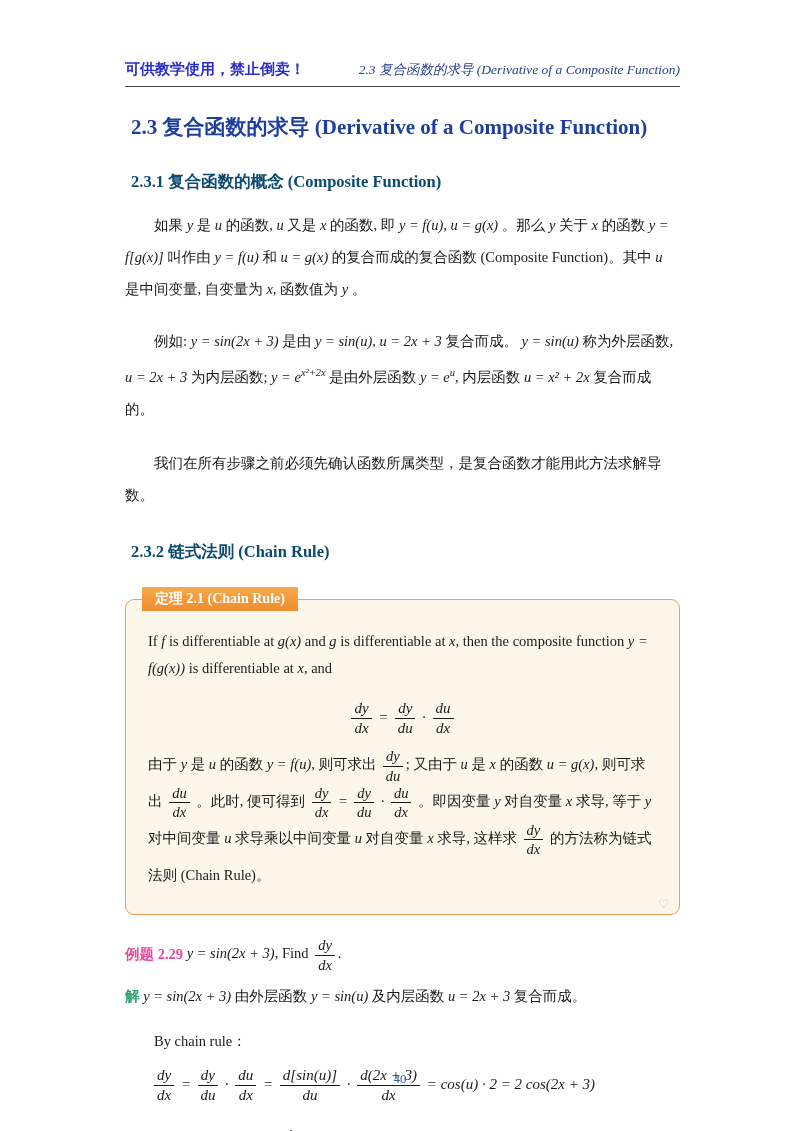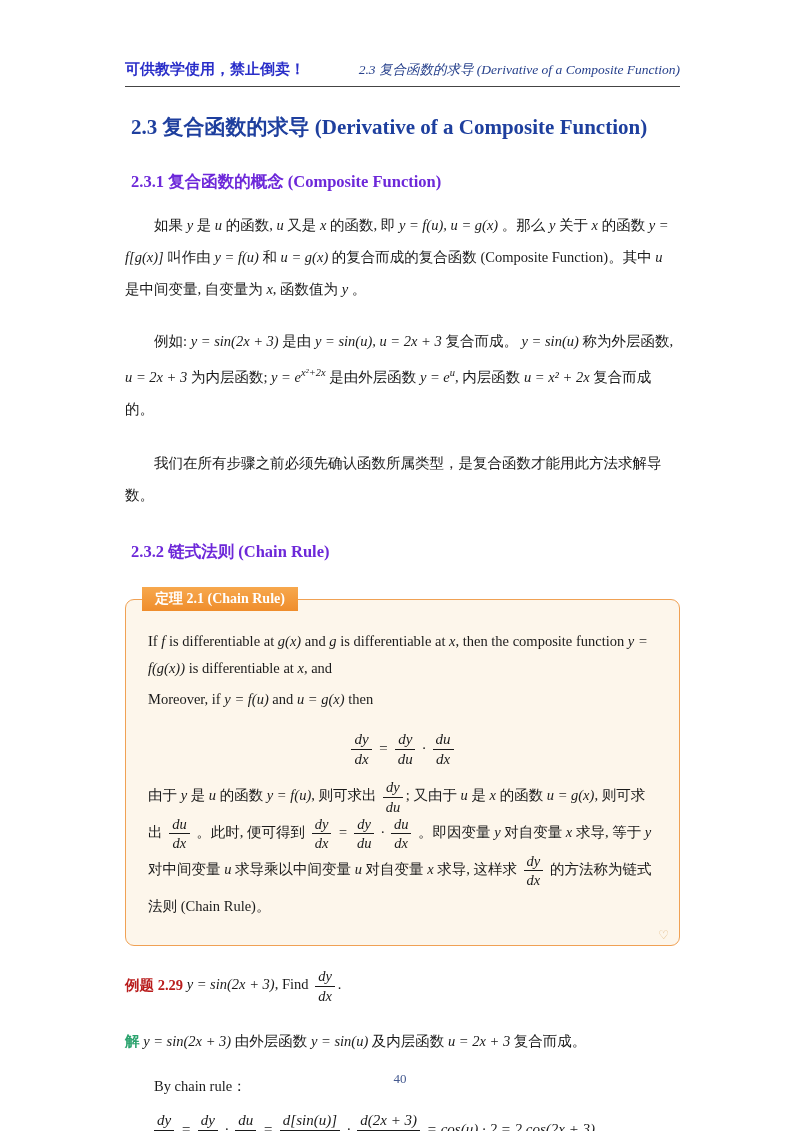--- a/index.html
+++ b/index.html
@@ -17,21 +17,21 @@
     margin-top:60px; padding-bottom:7px; border-bottom:1px solid #444;
   }
   .header-left {
     color:#2a2ec9; font-weight:bold; font-size:15px;
     font-family:"Liberation Sans","DejaVu Sans",sans-serif;
   }
   .header-right { color:#27418c; font-size:13.5px; font-style:italic; }
 
   
   .sec-title { color:#1e3f9e; font-weight:bold; font-size:21px; margin:26px 0 0 6px; }
-  .sub-title { color:#6d28d9; font-weight:bold; font-size:16.5px; margin:30px 0 0 6px; }
+  .sub-title { color:#0c4a6e; font-weight:bold; font-size:16.5px; margin:30px 0 0 6px; }
 
   
   p.body { line-height:32px; margin:16px 0 0 0; }
   p.indent { text-indent:2em; }
 
   .math { font-family:"Liberation Serif","DejaVu Serif",serif; font-style:italic; }
   sup.sup { font-style:italic; font-size:0.72em; }
 
   .frac { display:inline-block; text-align:center; vertical-align:middle; line-height:1.15; margin:0 3px; font-style:italic; }
   .frac .num { display:block; border-bottom:1px solid #1a1a1a; padding:0 3px 1px; }
@@ -53,21 +53,21 @@
   .theorem p.tbody { margin:8px 0 0 0; line-height:34px; }
   .eq-center { text-align:center; margin:18px 0 10px 0; font-size:15px; }
   .theorem-heart {
     position:absolute; right:10px; bottom:3px;
     color:#e3bd8a; font-size:12px;
     font-family:"DejaVu Sans",sans-serif;
   }
 
   
   .ex-line { margin:22px 0 0 0; line-height:30px; }
-  .ex-label { color:#b91c1c; font-weight:bold; }
+  .ex-label { color:#ec4899; font-weight:bold; }
   .sol-label { color:#2ba36e; font-weight:bold; }
   .byrule { margin:18px 0 0 0; padding-left:2em; line-height:24px; }
   .eq-left { margin:14px 0 0 0; padding-left:26px; font-size:15px; line-height:1.2; }
 
   
   .footer {
     position:absolute; bottom:44px; left:0; right:0;
     text-align:center; color:#44598f; font-size:13px;
   }
 </style>
@@ -88,28 +88,27 @@
 
     <p class="body indent">如果 <span class="math">y</span> 是 <span class="math">u</span> 的函数, <span class="math">u</span> 又是 <span class="math">x</span> 的函数, 即 <span class="math">y = f(u), u = g(x)</span> 。那么 <span class="math">y</span> 关于 <span class="math">x</span> 的函数 <span class="math">y = f[g(x)]</span> 叫作由 <span class="math">y = f(u)</span> 和 <span class="math">u = g(x)</span> 的复合而成的复合函数 (Composite Function)。其中 <span class="math">u</span> 是中间变量, 自变量为 <span class="math">x</span>, 函数值为 <span class="math">y</span> 。</p>
     <p class="body indent" style="margin-top:20px;">例如: <span class="math">y = sin(2x + 3)</span> 是由 <span class="math">y = sin(u), u = 2x + 3</span> 复合而成。 <span class="math">y = sin(u)</span> 称为外层函数, <span class="math">u = 2x + 3</span> 为内层函数; <span class="math">y = e</span><sup class="math sup">x²+2x</sup> 是由外层函数 <span class="math">y = e</span><sup class="math sup">u</sup>, 内层函数 <span class="math">u = x² + 2x</span> 复合而成的。</p>
     <p class="body indent" style="margin-top:22px;">我们在所有步骤之前必须先确认函数所属类型，是复合函数才能用此方法求解导数。</p>
 
     <div class="sub-title">2.3.2  链式法则 (Chain Rule)</div>
 
     <div class="theorem">
       <span class="theorem-label">定理 2.1 (Chain Rule)</span>
       <p class="tline">If <span class="math">f</span> is differentiable at <span class="math">g(x)</span> and <span class="math">g</span> is differentiable at <span class="math">x</span>, then the composite function <span class="math">y = f(g(x))</span> is differentiable at <span class="math">x</span>, and</p>
-      <p class="tline">Moreover, if <span class="math">y = f(u)</span> and <span class="math">u = g(x)</span> then</p>
       <p class="eq-center"><span class="frac"><span class="num math">dy</span><span class="den math">dx</span></span><span class="math"> = </span><span class="frac"><span class="num math">dy</span><span class="den math">du</span></span><span class="math"> · </span><span class="frac"><span class="num math">du</span><span class="den math">dx</span></span></p>
       <p class="tbody">由于 <span class="math">y</span> 是 <span class="math">u</span> 的函数 <span class="math">y = f(u)</span>, 则可求出 <span class="frac"><span class="num math">dy</span><span class="den math">du</span></span>; 又由于 <span class="math">u</span> 是 <span class="math">x</span> 的函数 <span class="math">u = g(x)</span>, 则可求出 <span class="frac"><span class="num math">du</span><span class="den math">dx</span></span> 。此时, 便可得到 <span class="frac"><span class="num math">dy</span><span class="den math">dx</span></span><span class="math"> = </span><span class="frac"><span class="num math">dy</span><span class="den math">du</span></span><span class="math"> · </span><span class="frac"><span class="num math">du</span><span class="den math">dx</span></span> 。即因变量 <span class="math">y</span> 对自变量 <span class="math">x</span> 求导, 等于 <span class="math">y</span> 对中间变量 <span class="math">u</span> 求导乘以中间变量 <span class="math">u</span> 对自变量 <span class="math">x</span> 求导, 这样求 <span class="frac"><span class="num math">dy</span><span class="den math">dx</span></span> 的方法称为链式法则 (Chain Rule)。</p>
       <span class="theorem-heart">♡</span>
     </div>
 
     <p class="ex-line"><span class="ex-label">例题 2.29</span><span><span class="math"> y = sin(2x + 3)</span>, Find <span class="frac"><span class="num math">dy</span><span class="den math">dx</span></span>.</span></p>
-    <p class="ex-line" style="margin-top:22px;"><span class="sol-label">解</span><span><span class="math"> y = sin(2x + 3)</span> 由外层函数 <span class="math">y = sin(u)</span> 及内层函数 <span class="math">u = 2x + 3</span> 复合而成。</span></p>
+    <p class="ex-line" style="margin-top:8px;"><span class="sol-label">解</span><span><span class="math"> y = sin(2x + 3)</span> 由外层函数 <span class="math">y = sin(u)</span> 及内层函数 <span class="math">u = 2x + 3</span> 复合而成。</span></p>
     <p class="byrule">By chain rule：</p>
     <p class="eq-left"><span class="frac"><span class="num math">dy</span><span class="den math">dx</span></span><span class="math"> = </span><span class="frac"><span class="num math">dy</span><span class="den math">du</span></span><span class="math"> · </span><span class="frac"><span class="num math">du</span><span class="den math">dx</span></span><span class="math"> = </span><span class="frac"><span class="num math">d[sin(u)]</span><span class="den math">du</span></span><span class="math"> · </span><span class="frac"><span class="num math">d(2x + 3)</span><span class="den math">dx</span></span><span class="math"> = cos(u) · 2 = 2 cos(2x + 3)</span></p>
 
     <p class="ex-line" style="margin-top:20px;"><span class="ex-label">例题 2.30</span><span><span class="math"> y = e</span><sup class="math sup">x²+2x</sup>, Find <span class="frac"><span class="num math">dy</span><span class="den math">dx</span></span>.</span></p>
     <p class="ex-line" style="margin-top:14px;"><span class="sol-label">解</span><span><span class="math"> y = e</span><sup class="math sup">x²+2x</sup> 由外层函数 <span class="math">y = e</span><sup class="math sup">u</sup> 及内层函数 <span class="math">u = x² + 2x</span> 复合而成。</span></p>
 
   </div>
 
   <div class="footer">40</div>
 </div>

